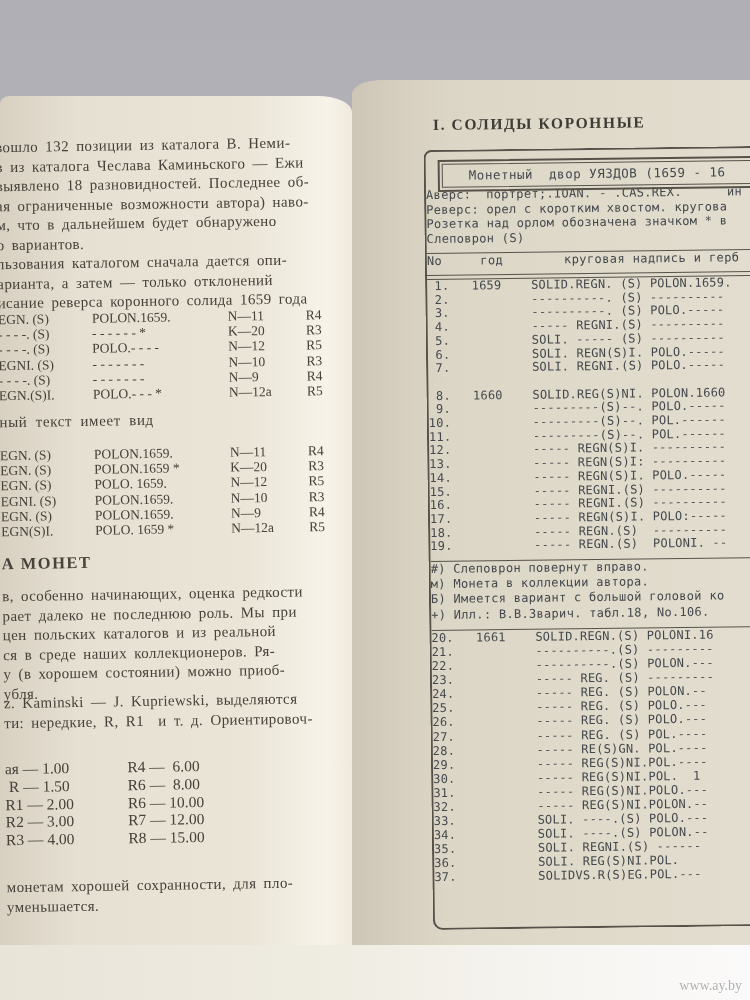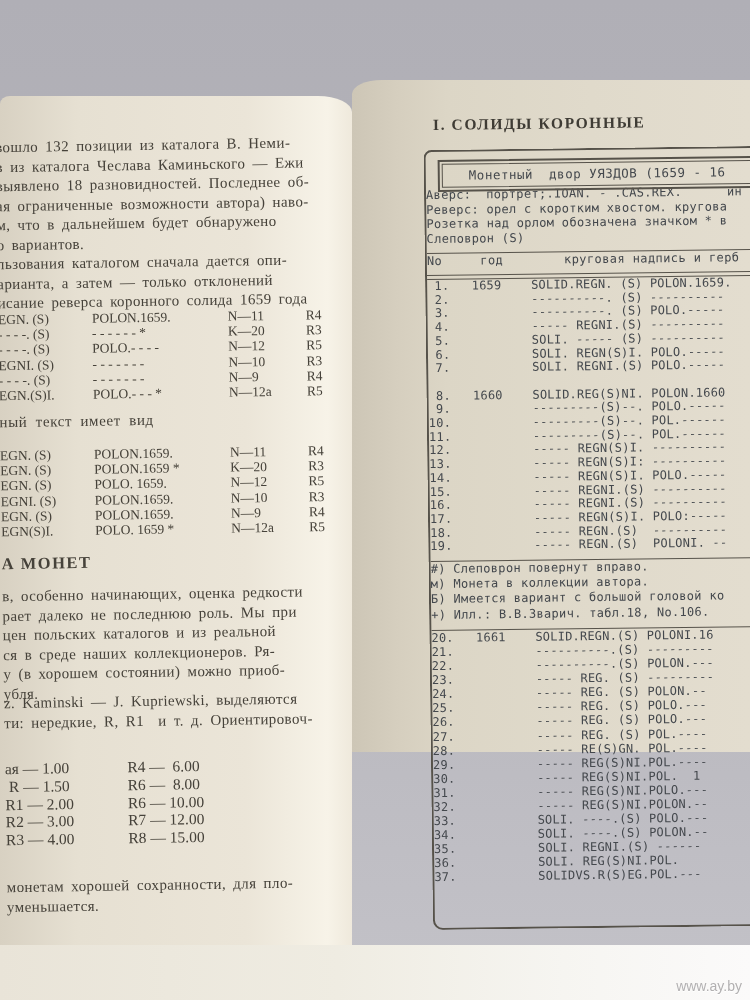--- a/index.html
+++ b/index.html
@@ -3,21 +3,21 @@
 <meta charset="utf-8">
 <style>
   html,body{margin:0;padding:0;}
   .photo{position:relative;width:750px;height:1000px;overflow:hidden;
     background:linear-gradient(180deg,#b0afb6 0%,#b7b6bc 55%,#c3c2c8 100%);
     font-family:"Liberation Serif", serif;}
   
   .page-left{position:absolute;left:0;top:96px;width:352px;height:904px;
     background:linear-gradient(90deg,#d8d1c2 0%,#e6e0d2 22%,#ebe5d8 70%,#f7f3e8 93%,#efe9dc 100%);
     border-radius:10px 34px 0 0/8px 16px 0 0;}
-  .page-right{position:absolute;left:352px;top:80px;width:398px;height:672px;
+  .page-right{position:absolute;left:352px;top:80px;width:398px;height:920px;
     background:linear-gradient(90deg,#cdc6b6 0%,#d6cfbf 12%,#dcd6c6 24%,#e0dacb 60%,#e3ddcf 100%);
     border-radius:30px 0 0 0/14px 0 0 0;}
   .page-bottom{position:absolute;left:0;top:945px;width:750px;height:55px;
     background:linear-gradient(90deg,#e9e4d8 0%,#efece2 45%,#f6f5f1 75%,#fbfafa 100%);}
   
   .lp-content{position:absolute;left:0;top:0;width:352px;height:904px;
     transform:rotate(-0.9deg);transform-origin:40% 40%;color:#46423a;}
   .lp-para{position:absolute;left:0;white-space:pre;font-size:15px;line-height:19.5px;
     letter-spacing:0.4px;word-spacing:3px;}
   .lp-caption{position:absolute;left:0;font-size:15px;letter-spacing:0.6px;word-spacing:4px;}
@@ -46,21 +46,21 @@
   .mint-title{font-size:12.5px;letter-spacing:0.5px;white-space:pre;padding-left:26px;}
   pre.mono{margin:0;font-family:"DejaVu Sans Mono", monospace;white-space:pre;}
   .desc{margin:11px 0 0 12px;font-size:12px;line-height:14.5px;letter-spacing:0.3px;}
   .rule{border-top:1.5px solid #56524a;margin-top:7px;}
   .col-headers{margin:7px 0 0 12px;font-size:12px;letter-spacing:0.4px;}
   .double-rule{margin-top:7px;height:3px;border-top:1.5px solid #56524a;border-bottom:1px solid #56524a;}
   .rows1{margin:11px 0 0 14px;font-size:12px;line-height:13.7px;letter-spacing:0.2px;}
   .footnotes{margin:8px 0 0 10px;font-size:12px;line-height:15.2px;letter-spacing:0.3px;}
   .rows2{margin:13px 0 0 14px;font-size:12px;line-height:14.1px;letter-spacing:0.2px;}
   
-  .watermark{position:absolute;right:8px;bottom:6px;font-family:Liberation Sans, sans-serif;
+  .watermark{position:absolute;right:8px;bottom:6px;font-family:Liberation Serif, serif;
     font-size:14px;color:#b2b0b1;text-shadow:0 1px 0 #ffffff;}
 </style>
 </head>
 <body>
 
 <div class="photo">
 
   <div class="page-left">
     <div class="lp-content">
 

